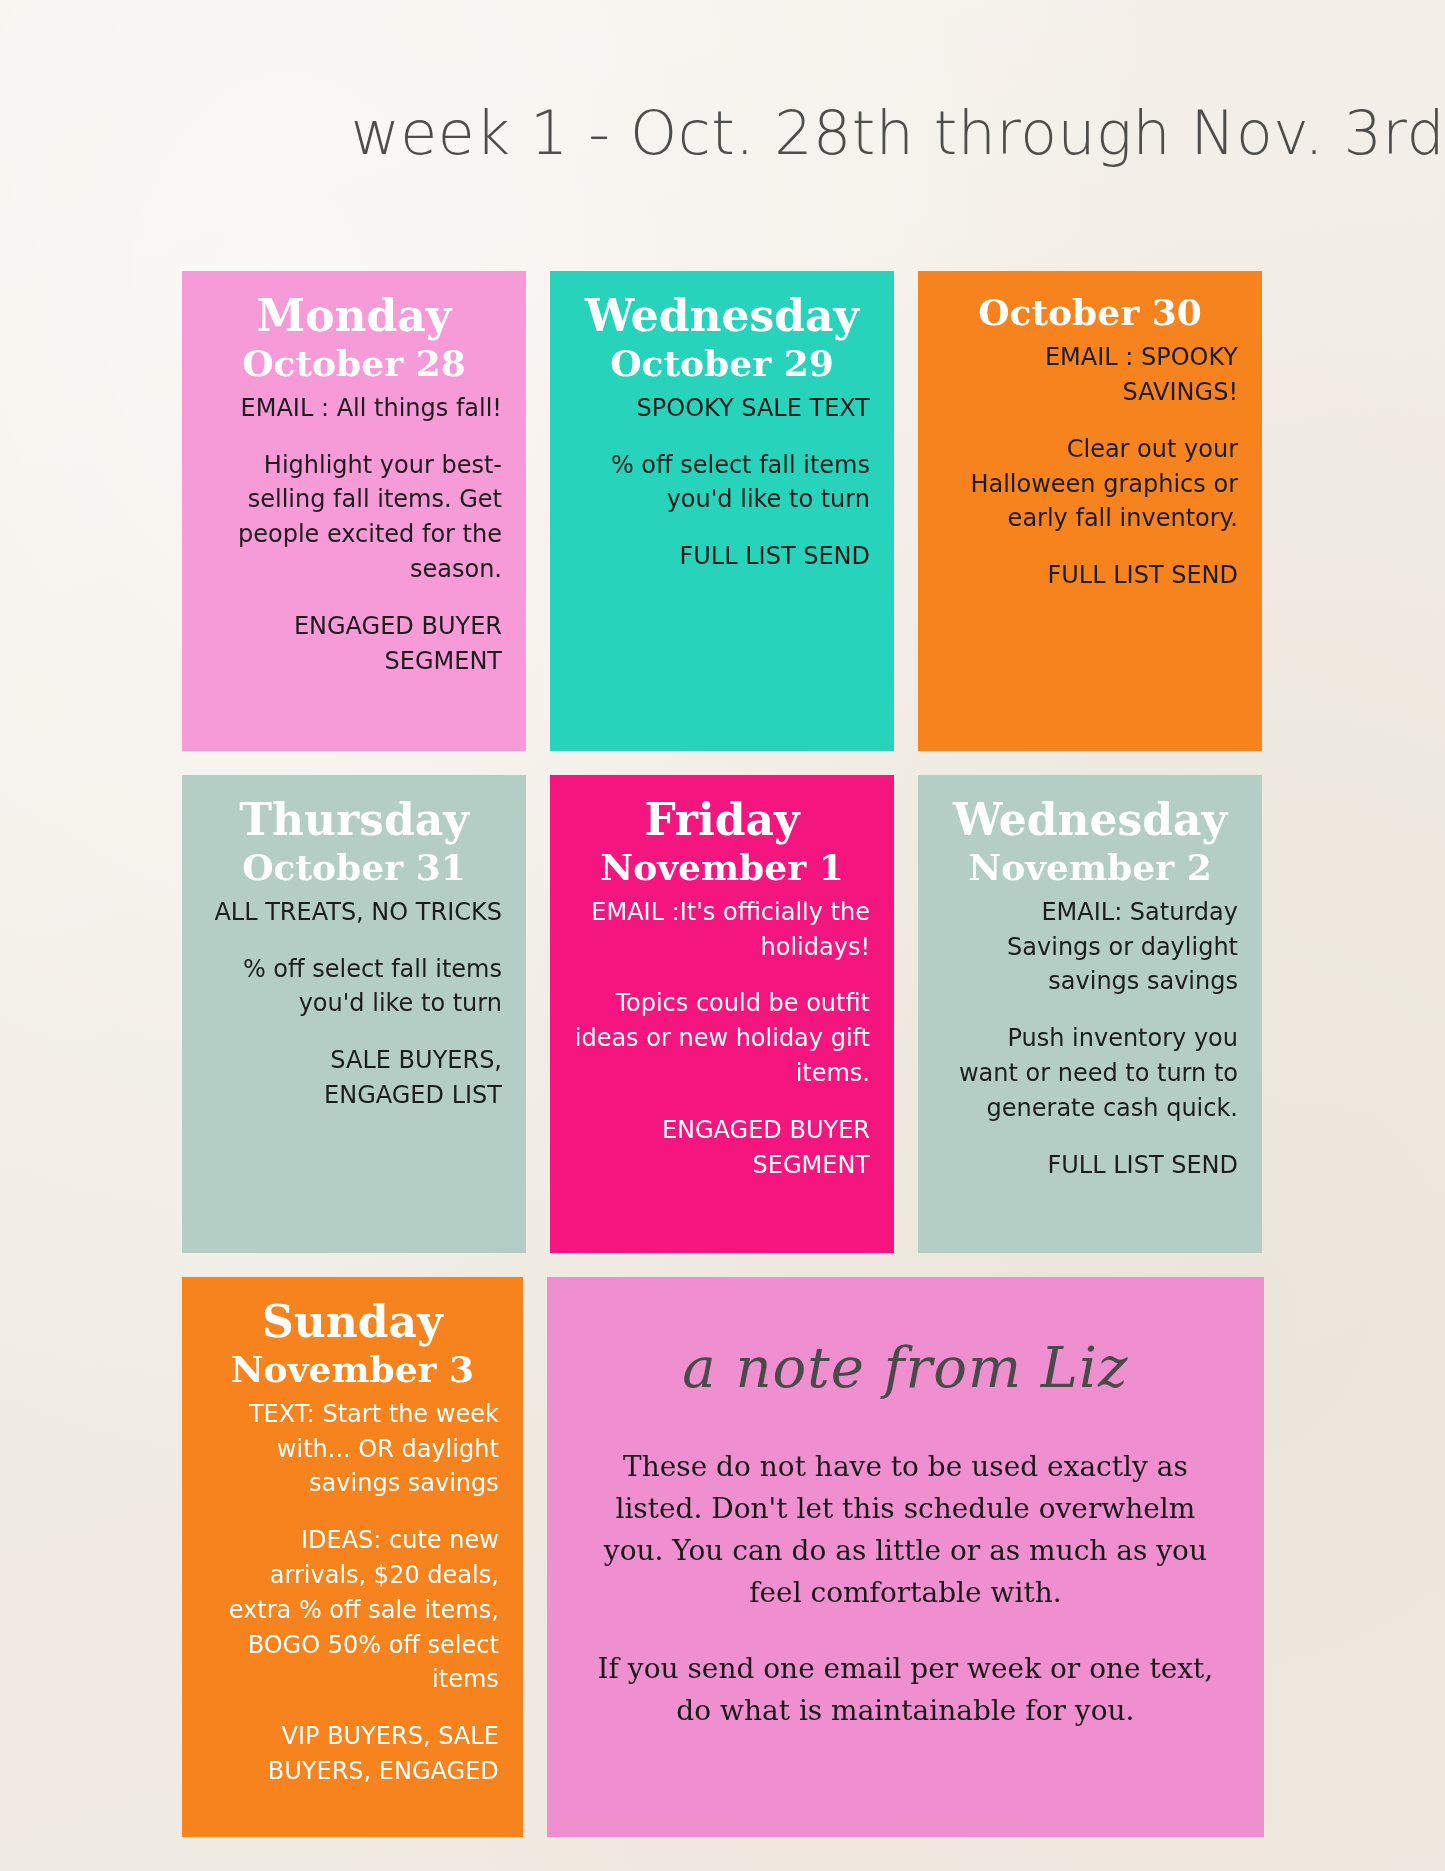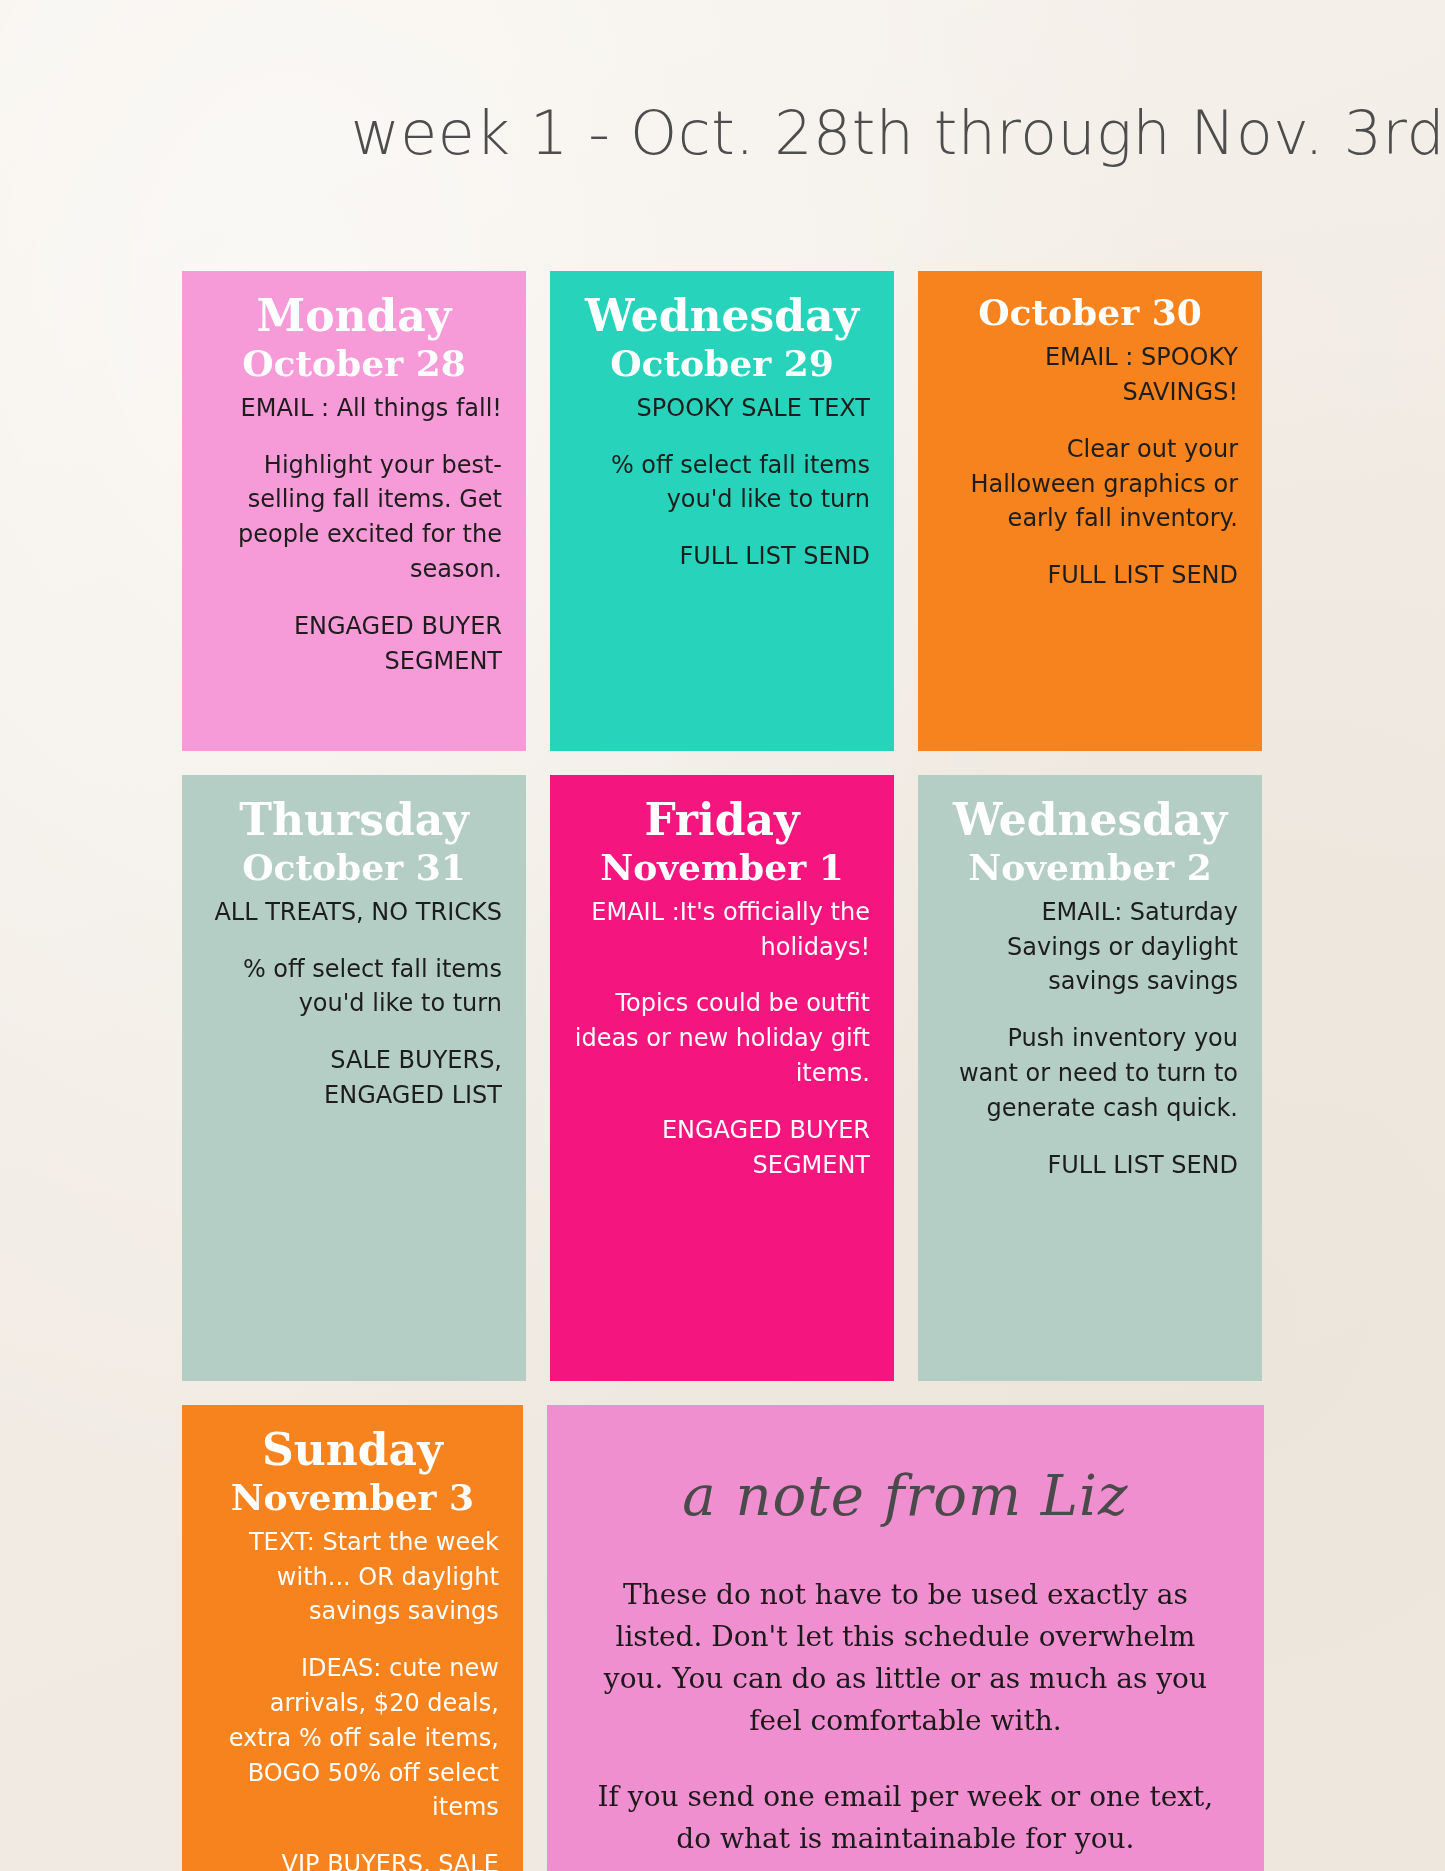--- a/index.html
+++ b/index.html
@@ -54,21 +54,21 @@
   }
   .card {
     width: 344px;
     box-sizing: border-box;
     padding: 20px 24px 26px 24px;
     display: flex;
     flex-direction: column;
     align-items: center;
   }
   .card-r1 { height: 480px; }
-  .card-r2 { height: 606px; }
+  .card-r2 { height: 478px; }
   .card-r3 { height: 560px; }
   .day-name {
     font-family: "DejaVu Serif", serif;
     font-weight: 700;
     font-size: 44px;
     line-height: 1.15;
     color: #ffffff;
     text-align: center;
     margin: 0;
   }

